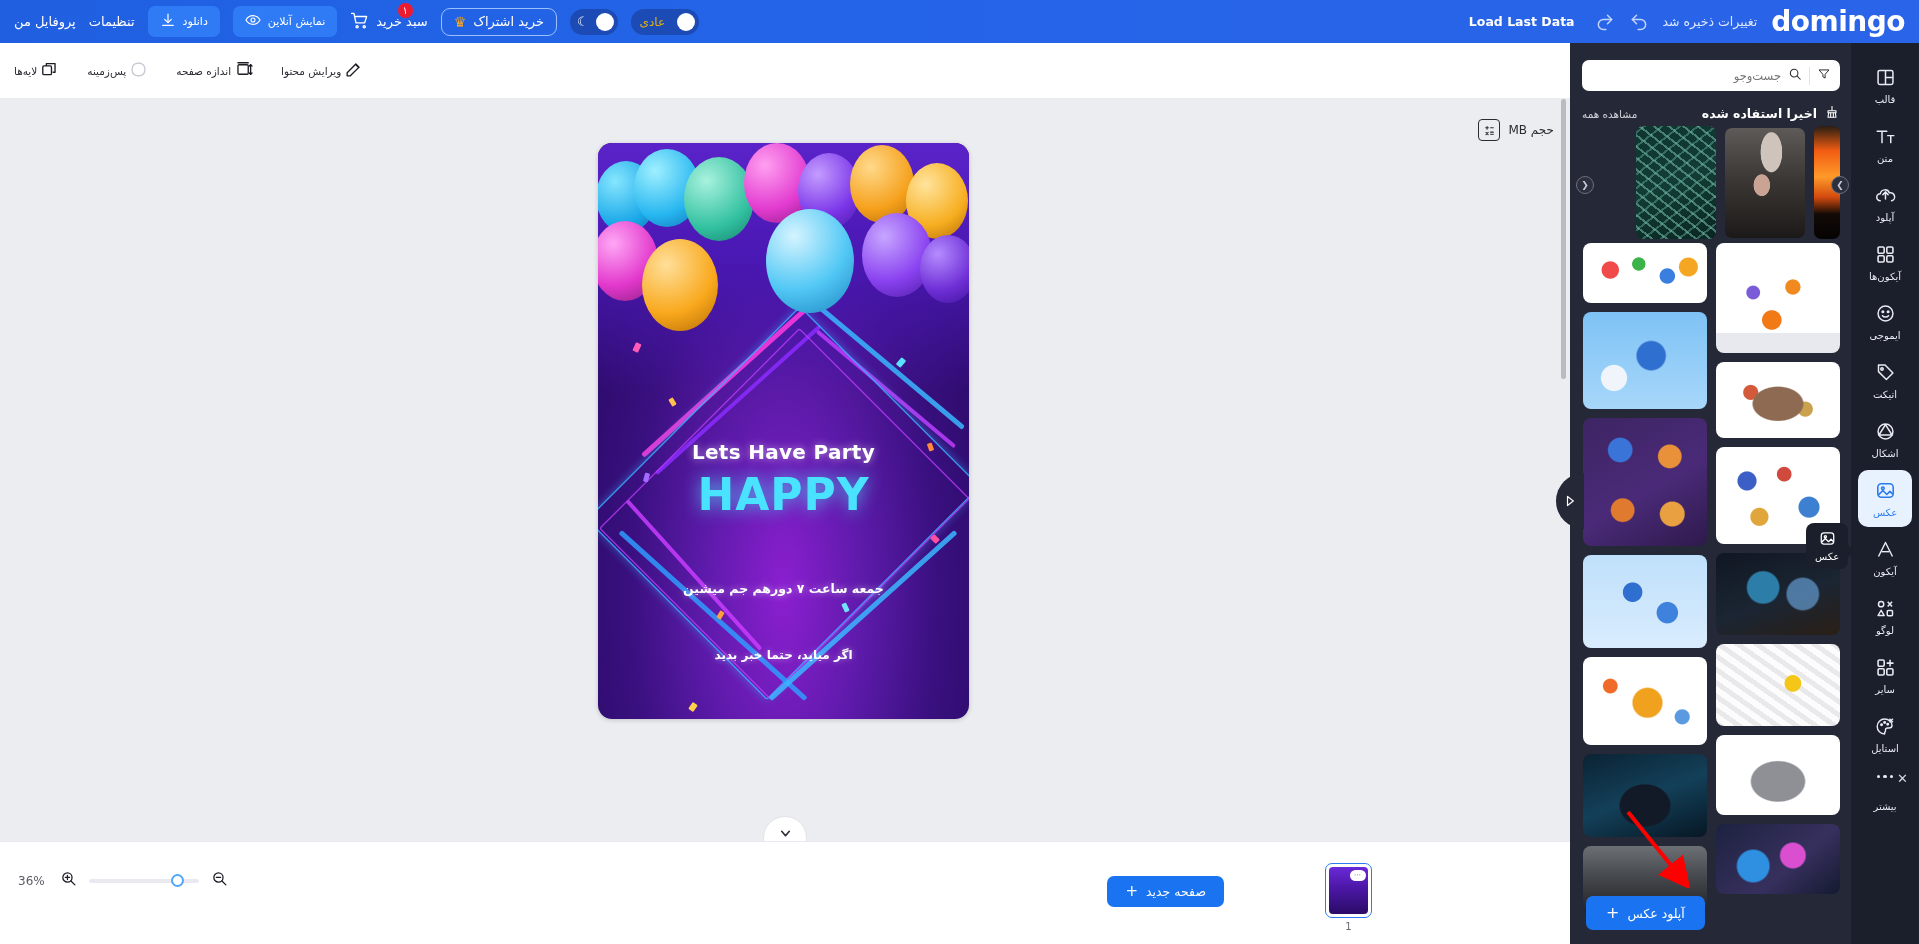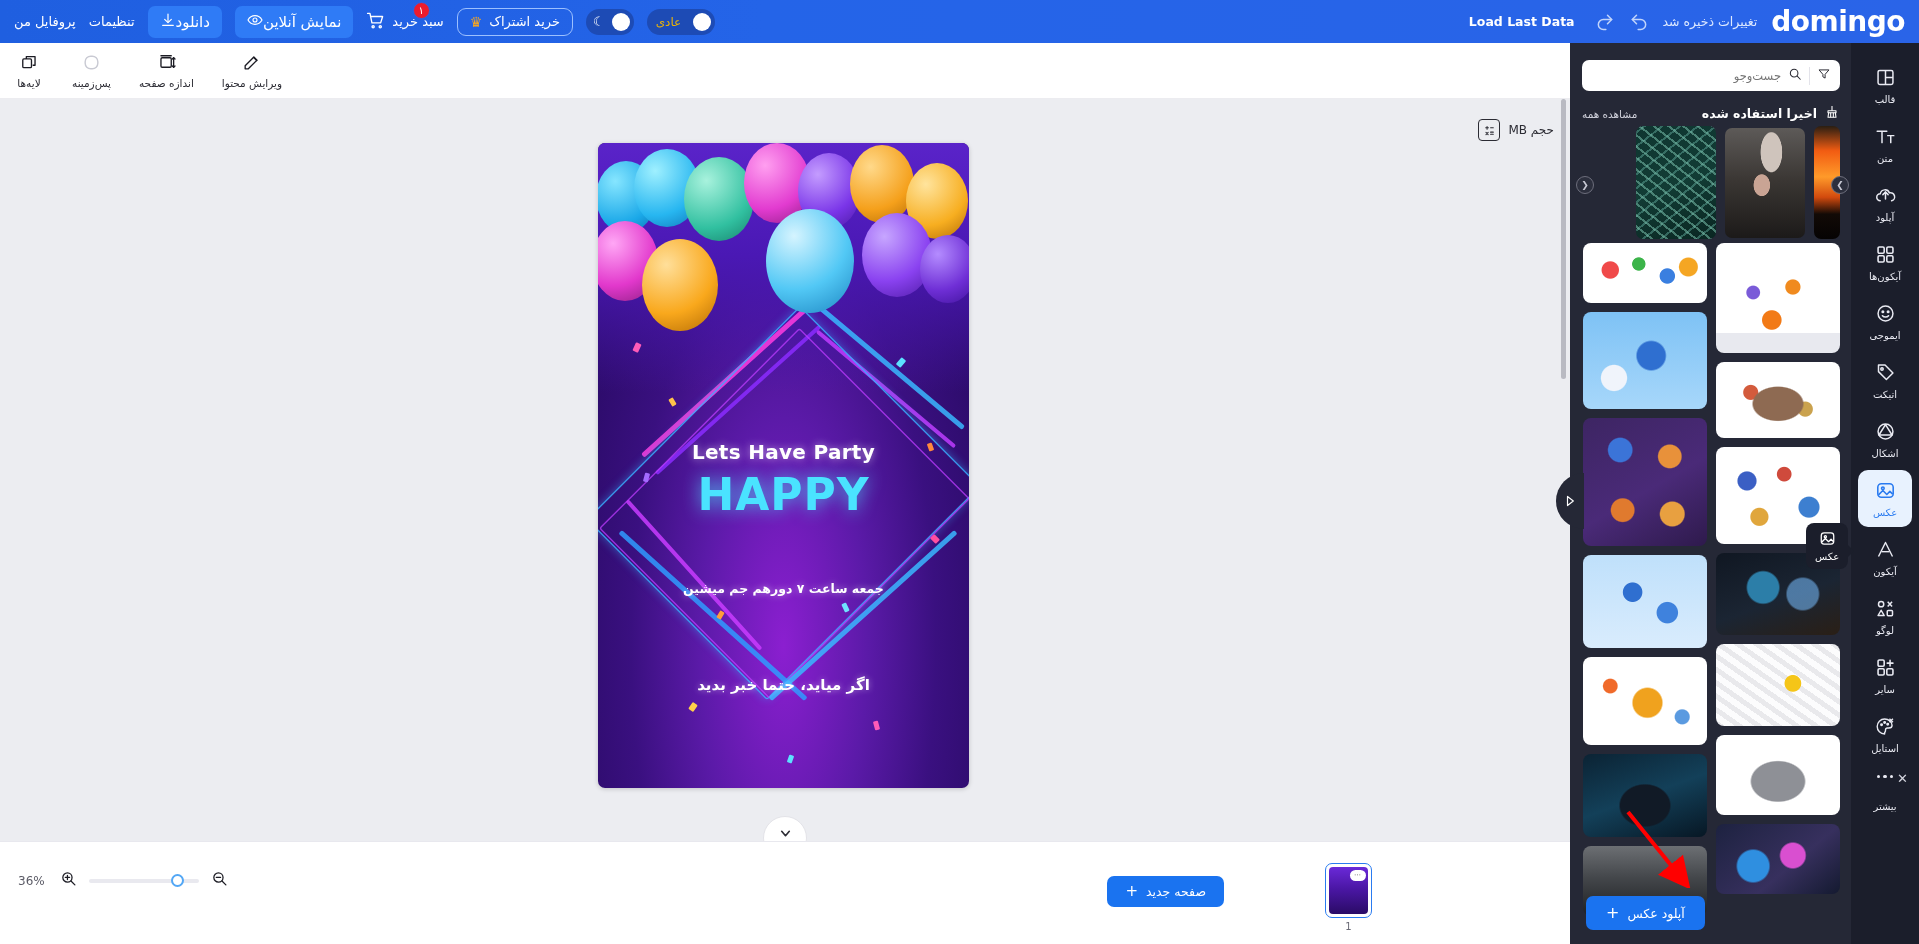--- a/index.html
+++ b/index.html
@@ -29,23 +29,23 @@
   }
   .saved-text { font-size: 12.5px; color: #dce8ff; white-space: nowrap; }
   .hist-icon { width: 20px; height: 20px; opacity: .85; }
   .load-btn {
     font-size: 12.5px; font-weight: 700; color: #fff; direction: ltr;
     white-space: nowrap; padding: 3px 6px; border-radius: 4px;
   }
 
   .nav-link { font-size: 13px; color: #fff; white-space: nowrap; }
   .pill-btn {
-    display: flex; align-items: center; gap: 0;
+    display: flex; align-items: center; gap: 7px;
     background: #2f7bf6; border-radius: 7px;
-    padding: 6px 12px; font-size: 15px; color: #fff; white-space: nowrap;
+    padding: 6px 12px; font-size: 11px; color: #fff; white-space: nowrap;
   }
   .pill-btn svg { width: 16px; height: 16px; }
   .cart { position: relative; display: flex; align-items: center; gap: 7px; font-size: 13px; white-space: nowrap; }
   .cart-badge {
     position: absolute; top: -9px; right: 14px;
     background: #ec1b2e; color: #fff; border-radius: 50%;
     width: 17px; height: 17px; font-size: 10px;
     display: flex; align-items: center; justify-content: center;
     border: 1.5px solid #2a64e8;
   }
@@ -64,21 +64,21 @@
   .toggle .moon { font-size: 13px; color: #fff; padding-left: 3px; }
 
   
   .toolbar {
     position: absolute; top: 43px; left: 0; width: 1570px; height: 56px;
     background: #fff; border-bottom: 1px solid #ececf0;
     display: flex; align-items: center; direction: rtl;
     padding-right: 0;
   }
   .tool {
-    display: flex; flex-direction: column; align-items: center; gap: 3px;
+    display: flex; flex-direction: row; align-items: center; gap: 3px;
     padding: 3px 14px; min-width: 58px;
   }
   .tool svg { width: 19px; height: 19px; }
   .tool span { font-size: 10.5px; color: #2b2b33; white-space: nowrap; }
   
   .toolbar-inner { display: flex; direction: rtl; margin-right: auto; }
 
   
   .canvas-area {
     position: absolute; top: 99px; left: 0; width: 1570px; height: 742px;
@@ -90,22 +90,22 @@
   }
   .size-chip .label { font-size: 12px; color: #2b2b33; }
   .size-chip .calcbox {
     width: 22px; height: 22px; border: 1.5px solid #2b2b33; border-radius: 4px;
     display:flex; align-items:center; justify-content:center;
     font-size: 9px; line-height: 1; color: #2b2b33;
   }
 
   .poster {
     position: absolute; left: 598px; top: 44px;
-    width: 371px; height: 645px;
-    border-radius: 7px; overflow: hidden;
+    width: 371px; height: 576px;
+    border-radius: 14px; overflow: hidden;
     background: radial-gradient(ellipse at 50% 78%, #8b1fd0 0%, #5b1aa8 32%, #3a1080 58%, #22085a 100%);
     box-shadow: 0 1px 5px rgba(0,0,0,.18);
   }
   .poster .topglow {
     position:absolute; inset:0 0 auto 0; height: 250px;
     background: linear-gradient(180deg,#5a23c9 0%, #4a18b4 45%, rgba(60,14,130,0) 100%);
   }
   .balloon { position: absolute; border-radius: 50%; }
   .balloon::after {
     content:""; position:absolute; left:50%; bottom:-5px; transform:translateX(-50%);
@@ -142,23 +142,22 @@
   .bday {
     top: 375px; font-size: 46px; font-weight: 700; letter-spacing: .5px;
     color: #2ef58e; font-family: "DejaVu Sans", sans-serif;
     text-shadow: 0 0 18px rgba(46,245,142,.7);
   }
   .psub {
     top: 438px; font-size: 12.5px; font-weight: 700; color: #fff; direction: rtl;
     text-shadow: 0 0 7px rgba(255,255,255,.5);
   }
   .pnote {
-    top: 505px; font-size: 15px; font-weight: 700; color: #fff; direction: rtl;
+    top: 505px; font-size: 12px; font-weight: 700; color: #fff; direction: rtl;
     text-shadow: 0 0 6px rgba(255,255,255,.45);
-    margin-top: 28px;
   }
   .confetti { position:absolute; border-radius:1px; }
 
   .scroll-down {
     position:absolute; left: 50%; transform: translateX(-50%);
     bottom: -19px; width: 44px; height: 44px; border-radius: 50%;
     background: #fff; border:1px solid #e3e3e8;
     display:flex; align-items:flex-start; justify-content:center; padding-top:8px;
   }
   .scroll-down svg { width: 13px; height: 13px; }

